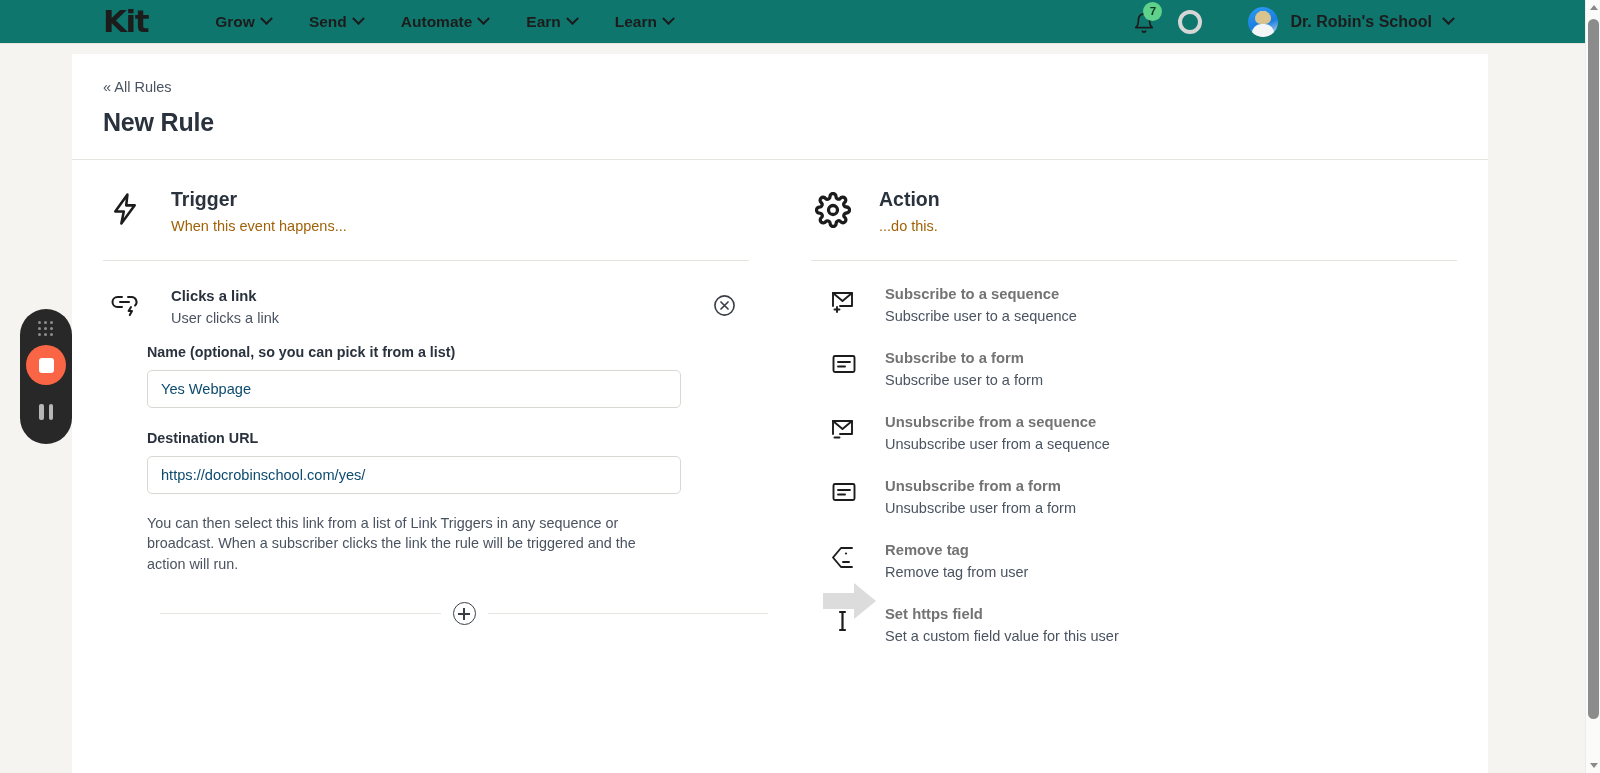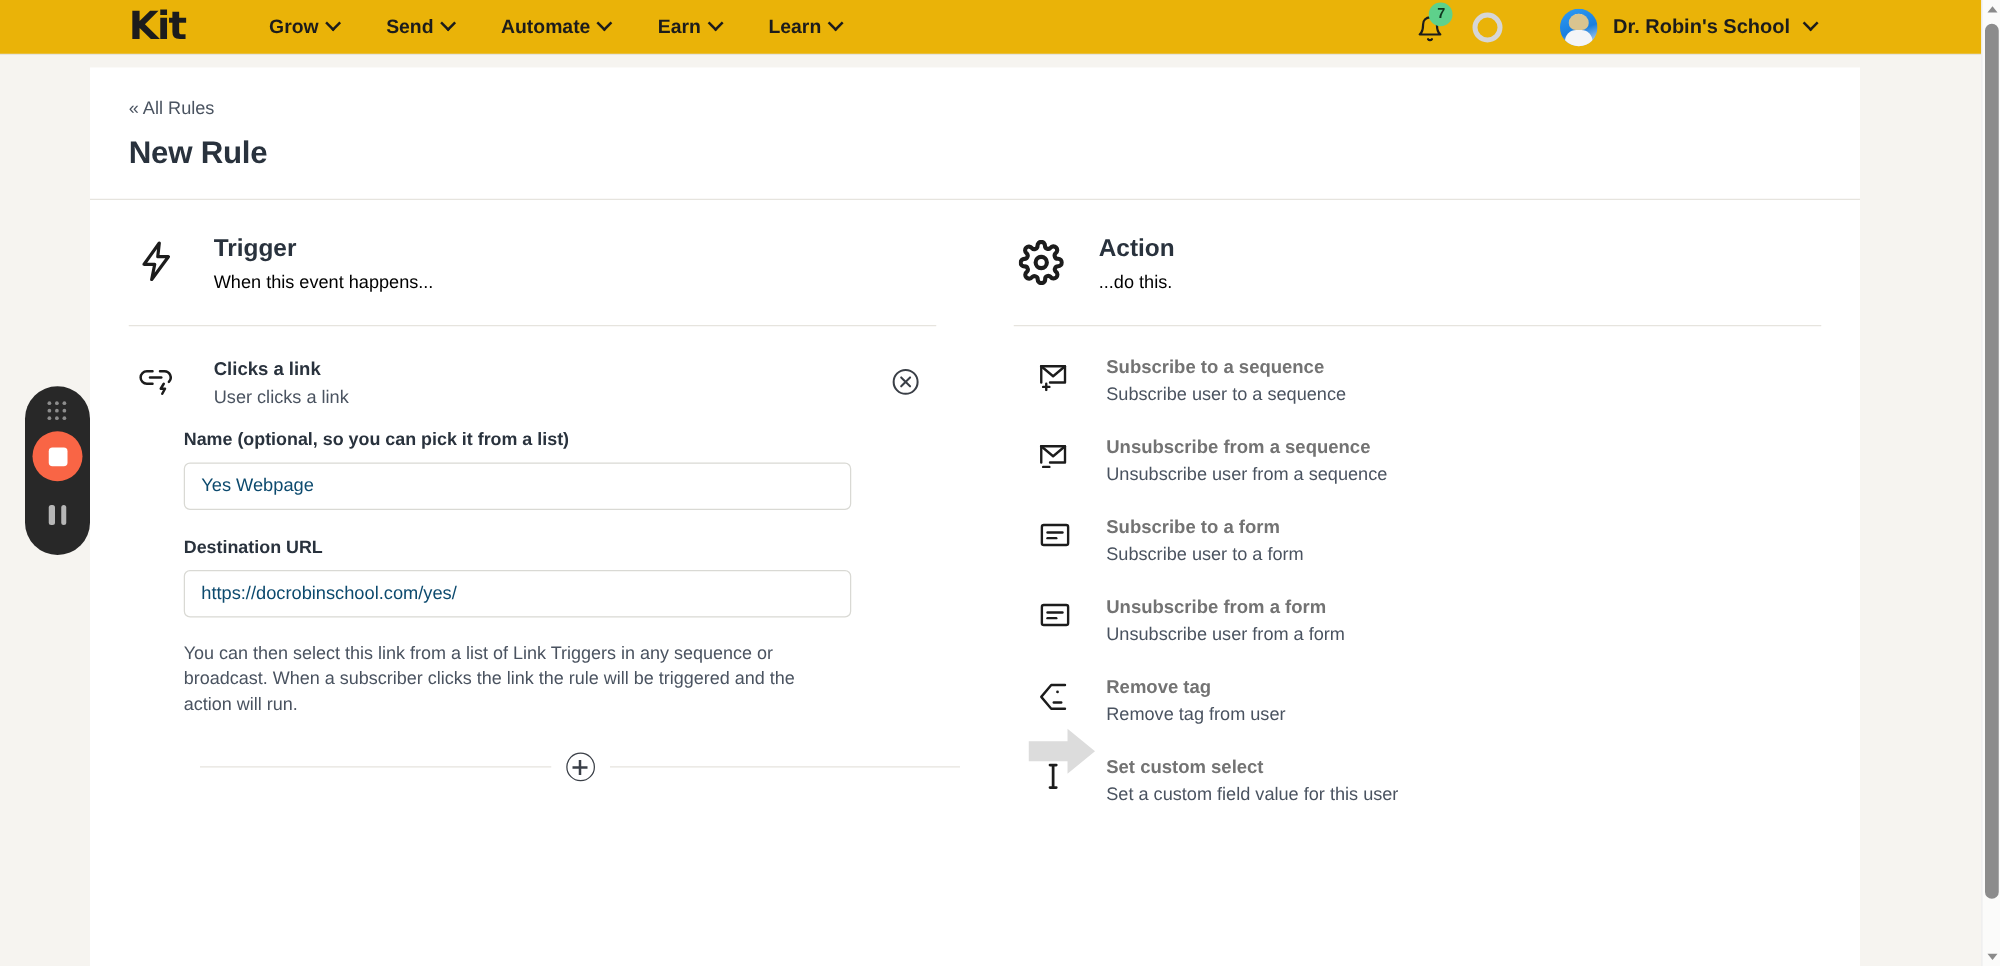--- a/index.html
+++ b/index.html
@@ -14,21 +14,21 @@
   .viewport {
     position: relative;
     width: 1600px; height: 773px;
     overflow: hidden;
   }
 
   
   .topnav {
     position: absolute; top: 0; left: 0;
     width: 1586px; height: 44px;
-    background: #eab308;
+    background: #0f766e;
     border-bottom: 1px solid #e6e4de;
     display: flex; align-items: center;
   }
   .brand {
     margin-left: 103px;
     font-size: 31px;
     font-weight: 900;
     letter-spacing: -1.4px;
     color: #1c1c1c;
     line-height: 1;
@@ -102,21 +102,21 @@
   }
   .page-title { font-size: 25px; font-weight: 700; color: #29323d; letter-spacing: -0.2px; }
 
   
   .panels { display: flex; position: relative; }
   .panel { width: 708px; padding: 28px 0 0 0; }
   .panel-inner { padding: 0 31px; }
   .panel-head { display: flex; align-items: flex-start; gap: 24px; padding-bottom: 26px; }
   .panel-head .glyph { width: 44px; display: flex; justify-content: center; padding-top: 4px; }
   .panel-h1 { font-size: 19.5px; font-weight: 700; color: #29323d; margin-bottom: 7px; }
-  .panel-sub { font-size: 14.5px; color: #000000; }
+  .panel-sub { font-size: 14.5px; color: #a16207; }
   .panel-rule { border-top: 1px solid #e6e4de; margin: 0 31px; }
 
   
   .trigger-row {
     display: flex; align-items: flex-start; gap: 24px;
     padding: 27px 31px 0 31px; position: relative;
   }
   .trigger-row .glyph { width: 44px; display: flex; justify-content: center; padding-top: 3px; }
   .tr-title { font-size: 14.8px; font-weight: 700; color: #29323d; margin-bottom: 6px; }
   .tr-sub { font-size: 14.5px; color: #4a5360; }
@@ -365,20 +365,34 @@
               </svg>
             </div>
             <div>
               <div class="ai-title">Subscribe to a sequence</div>
               <div class="ai-sub">Subscribe user to a sequence</div>
             </div>
           </div>
 
           <div class="action-item">
             <div class="glyph">
+              <svg width="26" height="22" viewBox="0 0 26 22" fill="none" stroke="#1c1c1c" stroke-width="1.9" stroke-linecap="round" stroke-linejoin="round">
+                <rect x="2.5" y="3" width="21" height="16" rx="1.5"></rect>
+                <path d="M7 9h12"></path>
+                <path d="M7 13.5h7"></path>
+              </svg>
+            </div>
+            <div>
+              <div class="ai-title">Subscribe to a form</div>
+              <div class="ai-sub">Subscribe user to a form</div>
+            </div>
+          </div>
+
+          <div class="action-item">
+            <div class="glyph">
               <svg width="26" height="24" viewBox="0 0 26 24" fill="none" stroke="#1c1c1c" stroke-width="1.9" stroke-linecap="round" stroke-linejoin="round">
                 <path d="M2 4h19v13H9"></path>
                 <path d="M2 4l9.5 8L21 4"></path>
                 <path d="M2 4v13"></path>
                 <path d="M3.5 20.5h5"></path>
               </svg>
             </div>
             <div>
               <div class="ai-title">Unsubscribe from a sequence</div>
               <div class="ai-sub">Unsubscribe user from a sequence</div>
@@ -387,34 +401,20 @@
 
           <div class="action-item">
             <div class="glyph">
               <svg width="26" height="22" viewBox="0 0 26 22" fill="none" stroke="#1c1c1c" stroke-width="1.9" stroke-linecap="round" stroke-linejoin="round">
                 <rect x="2.5" y="3" width="21" height="16" rx="1.5"></rect>
                 <path d="M7 9h12"></path>
                 <path d="M7 13.5h7"></path>
               </svg>
             </div>
             <div>
-              <div class="ai-title">Subscribe to a form</div>
-              <div class="ai-sub">Subscribe user to a form</div>
-            </div>
-          </div>
-
-          <div class="action-item">
-            <div class="glyph">
-              <svg width="26" height="22" viewBox="0 0 26 22" fill="none" stroke="#1c1c1c" stroke-width="1.9" stroke-linecap="round" stroke-linejoin="round">
-                <rect x="2.5" y="3" width="21" height="16" rx="1.5"></rect>
-                <path d="M7 9h12"></path>
-                <path d="M7 13.5h7"></path>
-              </svg>
-            </div>
-            <div>
               <div class="ai-title">Unsubscribe from a form</div>
               <div class="ai-sub">Unsubscribe user from a form</div>
             </div>
           </div>
 
 
           <div class="action-item">
             <div class="glyph">
               <svg width="28" height="26" viewBox="0 0 28 26" fill="none" stroke="#1c1c1c" stroke-width="1.9" stroke-linecap="round" stroke-linejoin="round">
                 <path d="M22 3H11L3 12.5 11 22h11"></path>
@@ -430,21 +430,21 @@
 
           <div class="action-item">
             <div class="glyph">
               <svg width="26" height="24" viewBox="0 0 26 24" fill="none" stroke="#1c1c1c" stroke-width="1.9" stroke-linecap="round">
                 <path d="M9 3h5M9 21h5M11.5 3v18" stroke-width="2.2"></path>
                 <path d="M6 3.2v0M6 7v0M6 11v0M6 15v0M6 20.8v0" stroke-dasharray="0.1 4" stroke-width="2.2"></path>
                 <path d="M17 6v0M21 6v0M17 10.5v0M21 10.5v0M17 15v0M21 15v0" stroke-dasharray="0.1 4" stroke-width="2.2"></path>
               </svg>
             </div>
             <div>
-              <div class="ai-title">Set custom select</div>
+              <div class="ai-title">Set https field</div>
               <div class="ai-sub">Set a custom field value for this user</div>
             </div>
           </div>
 
         </div>
       </div>
     </div>
   </div>
 
   <div class="recorder">

